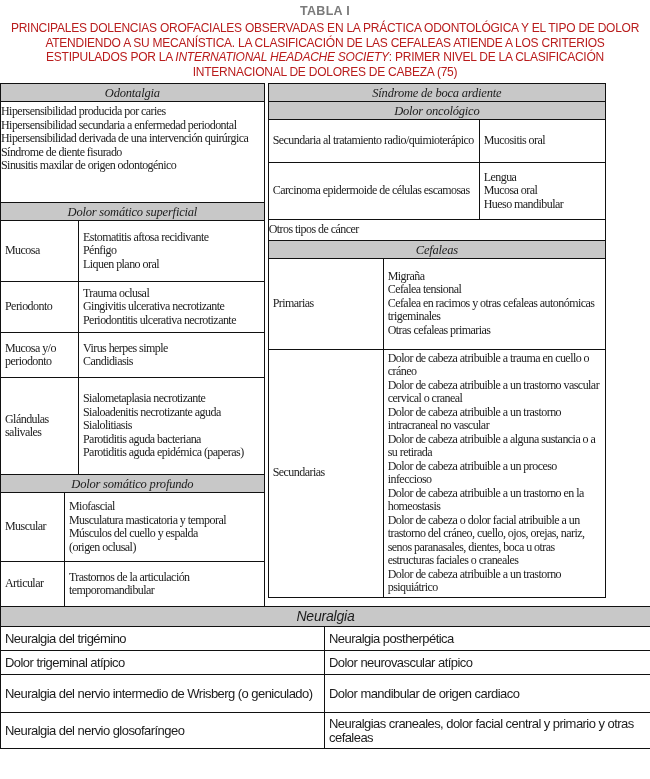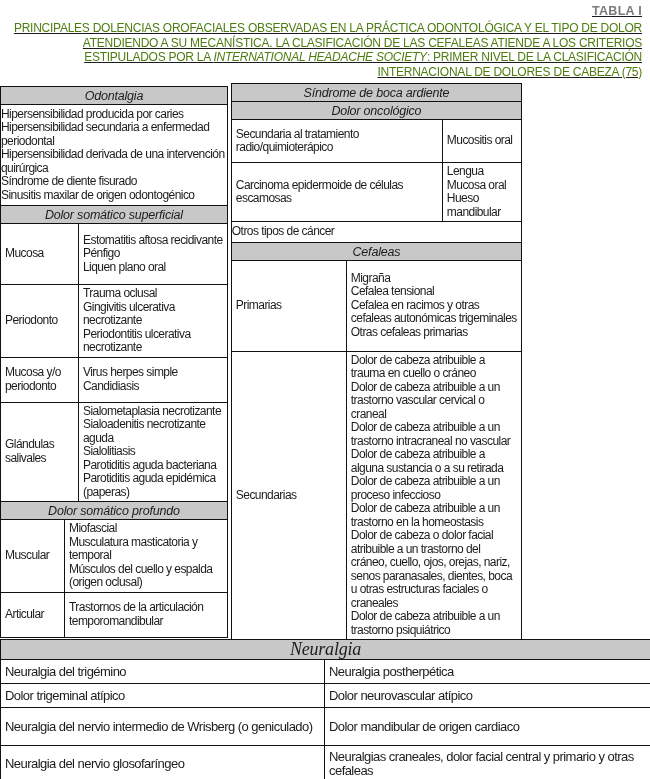--- a/index.html
+++ b/index.html
@@ -2,26 +2,26 @@
 <html><head>
 <meta charset="utf-8">
 <style>
   html,body{margin:0;padding:0;background:#ffffff;}
   .page{
     width:650px;height:779px;box-sizing:border-box;position:relative;
     background:#ffffff;color:#1c1c1c;overflow:hidden;
     font-family:"Liberation Sans",sans-serif;
   }
   
-  .titleblock{padding:4px 8px 4px 8px;text-align:right;text-decoration:underline;}
+  .titleblock{padding:4px 8px 4px 8px;text-align:center;}
   .tnum{color:#7a7a7a;font-size:12.5px;font-weight:bold;letter-spacing:0.3px;margin-bottom:3px;}
-  .caption{font-size:12px;line-height:14.5px;letter-spacing:-0.25px;color:#4d7c0f;}
+  .caption{font-size:12px;line-height:14.5px;letter-spacing:-0.25px;color:#b91c1c;}
   .caption .it{font-style:italic;}
   
-  .cols{display:flex;align-items:center;width:522px;}
+  .cols{display:flex;align-items:flex-start;width:606px;font-family:Liberation Serif, serif;}
   .stack{box-sizing:border-box;display:block;}
   .stack.leftside{width:284px;margin-right:3px;}
   .stack.rightside{width:363px;}
   .stack > *{box-sizing:border-box;border:1px solid #111;margin-top:-1px;width:100%;}
   .stack > *:first-child{margin-top:0;}
   .hdr{
     background:#c8c8c8;font-style:italic;text-align:center;
     font-size:12.5px;line-height:18px;height:19px;letter-spacing:-0.2px;
     overflow:hidden;
   }
@@ -35,21 +35,21 @@
   
   table.bottom{
     border-collapse:collapse;table-layout:fixed;width:650px;margin-top:-1px;
   }
   table.bottom td{
     border:1px solid #111;font-size:13px;line-height:13.5px;letter-spacing:-0.55px;
     padding:1px 4px;vertical-align:middle;overflow:hidden;
   }
   table.bottom td.hdrcell{
     background:#c8c8c8;font-style:italic;text-align:center;height:19px;padding:0;
-    letter-spacing:-0.2px;font-size:18px;font-family:Liberation Serif, serif;
+    letter-spacing:-0.2px;font-size:14px;
   }
 </style>
 </head>
 <body>
 
 <div class="page">
 
   <div class="titleblock">
     <div class="tnum">TABLA I</div>
     <div class="caption"><span>PRINCIPALES DOLENCIAS OROFACIALES OBSERVADAS EN LA PRÁCTICA ODONTOLÓGICA Y EL TIPO DE DOLOR ATENDIENDO A SU MECANÍSTICA. LA CLASIFICACIÓN DE LAS CEFALEAS ATIENDE A LOS CRITERIOS ESTIPULADOS POR LA </span><span class="it">INTERNATIONAL HEADACHE SOCIETY</span><span>: PRIMER NIVEL DE LA CLASIFICACIÓN INTERNACIONAL DE DOLORES DE CABEZA (75)</span></div>

